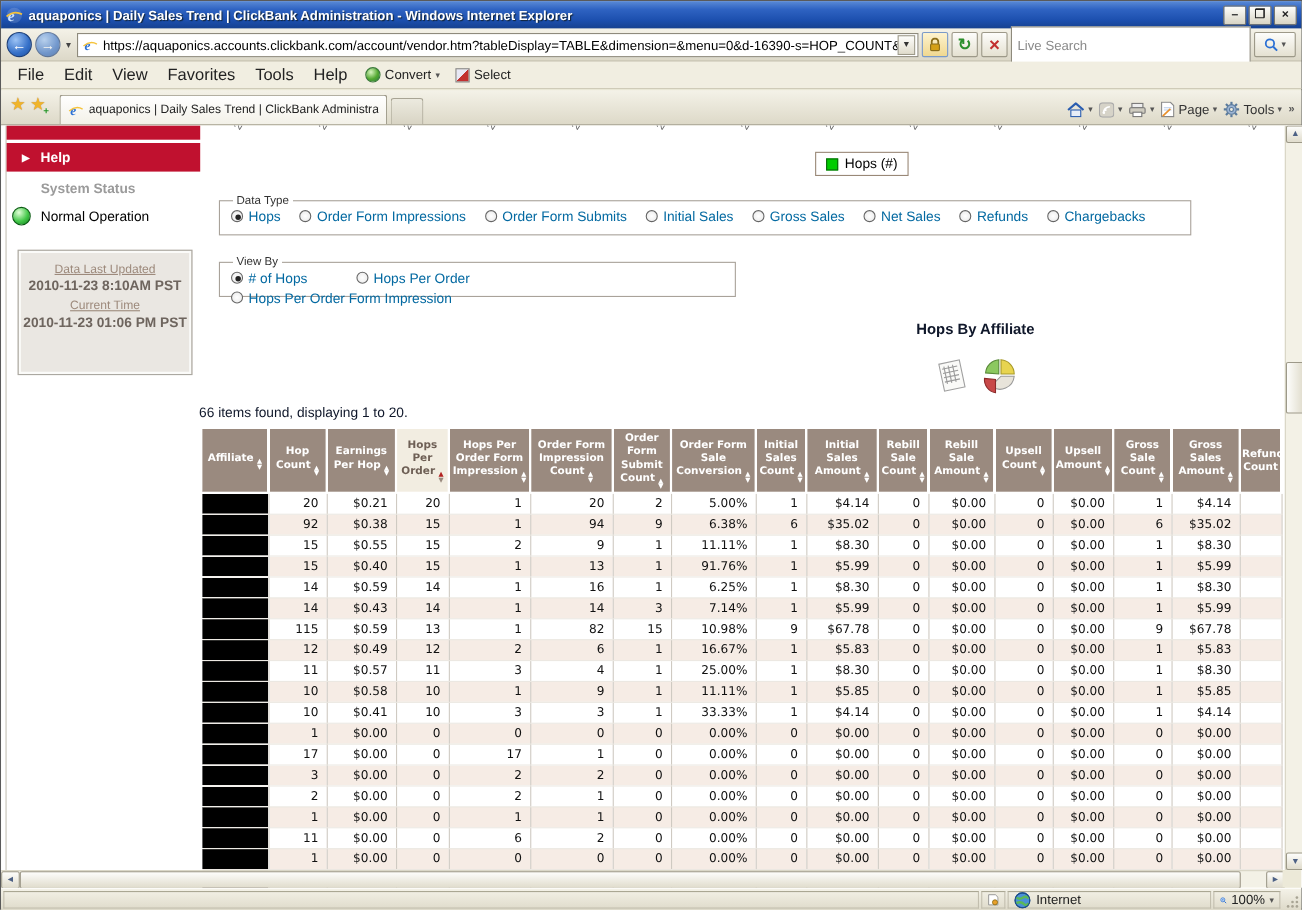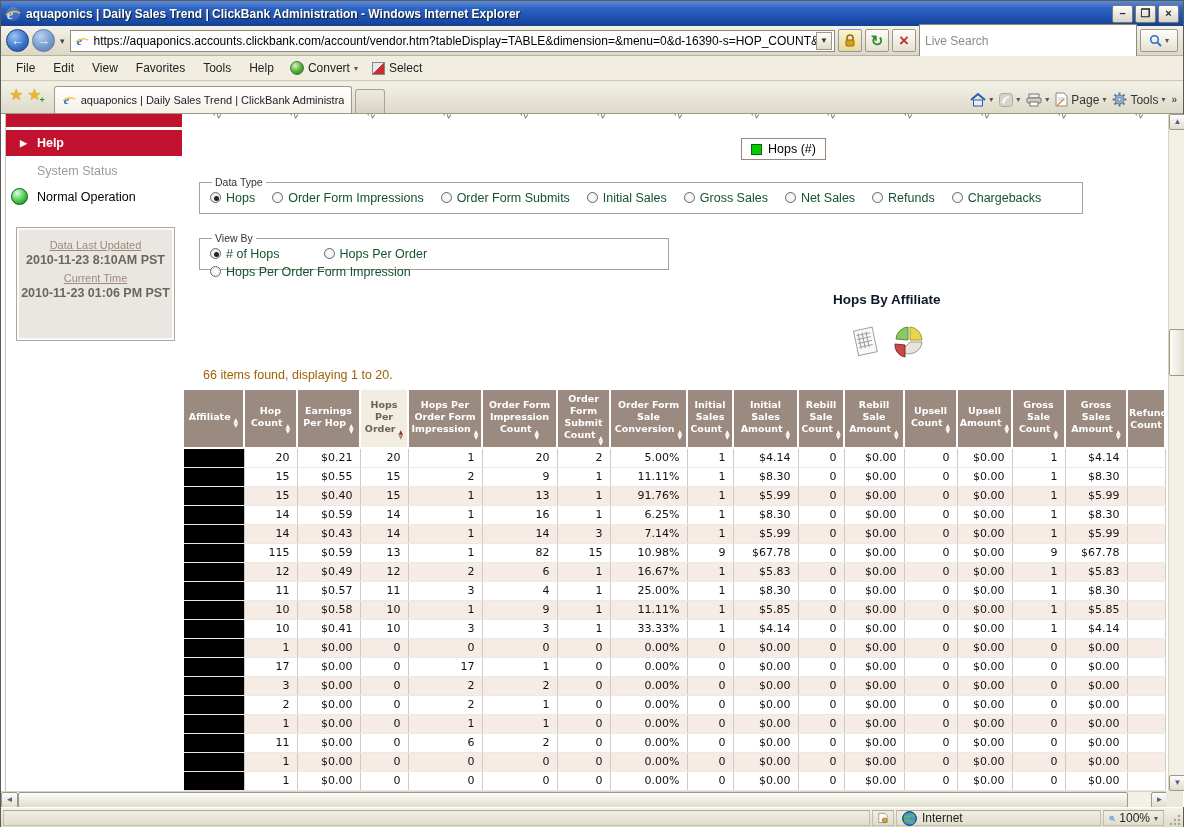--- a/index.html
+++ b/index.html
@@ -35,21 +35,21 @@
   .refreshglyph { color:#2c8f2c; font-size:15px; font-weight:bold; line-height:14px; }
   .stopglyph { color:#c23030; font-size:17px; font-weight:bold; line-height:14px; }
   .searchfield { width:218px; height:22px; background:#fff; border:1px solid #8e8a7c; display:flex; align-items:center; padding:16px 5px; flex:none; }
   .searchtext { font-size:12px; color:#8a8a8a; }
   .searchbtn { width:38px; height:23px; flex:none; border:1px solid #9d9989; border-radius:2px; background:linear-gradient(#fdfdfb,#e5e1d1);
     display:flex; align-items:center; justify-content:center; gap:3px; }
 
   
   .menubar { position:absolute; left:0; top:55px; right:0; height:25px; background:#f1eee1; border-bottom:1px solid #cfcbb8;
     display:flex; align-items:center; padding:0 6px; }
-  .menu-item { font-size:12px; color:#222; padding:3px 9px; }
+  .menu-item { font-size:15px; color:#222; padding:3px 9px; }
   .acro { display:flex; align-items:center; gap:4px; font-size:12px; color:#222; padding:2px 7px; }
   .acro:first-of-type { margin-left:104px; }
   .convicon { width:14px; height:14px; border-radius:50%; background:radial-gradient(circle at 35% 30%,#d8f5c0,#52a830 55%,#2a7a4a); border:1px solid #3a7a3a; }
   .selicon { width:13px; height:13px; background:linear-gradient(135deg,#e8e8f5 50%,#c23030 50%); border:1px solid #888; }
 
   
   .tabrow { position:absolute; left:0; top:81px; right:0; height:32px; background:linear-gradient(#f4f2e8,#ddd9c8);
     border-bottom:1px solid #9d9989; display:flex; align-items:flex-end; padding:0 6px; }
   .starbox { display:flex; gap:4px; align-items:center; height:100%; padding:0 4px 6px 2px; }
   .star { font-size:16px; color:#f0b429; text-shadow:0 0 1px #a87; position:relative; }
@@ -65,51 +65,51 @@
 
   
   .content { position:absolute; left:0; top:113px; width:1184px; height:693px; background:#fff; overflow:hidden; }
   .leftline { position:absolute; left:4px; top:0; bottom:0; width:1px; background:#c6c2b6; }
 
   
   .sb-strip { position:absolute; left:5px; top:0; width:176px; height:13px; background:#c0112f; }
   .sb-help { position:absolute; left:5px; top:16px; width:176px; height:26px; background:#c0112f; color:#fff;
     display:flex; align-items:center; font-size:12.5px; font-weight:bold; }
   .sb-help .arr { font-size:9px; margin:0 10px 0 14px; }
-  .sb-status-label { position:absolute; left:36px; top:50px; font-size:12.5px; font-weight:normal; color:#9b9b9b; }
+  .sb-status-label { position:absolute; left:36px; top:50px; font-size:12.5px; font-weight:bold; color:#9b9b9b; }
   .sb-orb { position:absolute; left:10px; top:74px; width:17px; height:17px; border-radius:50%;
     background:radial-gradient(circle at 35% 28%,#e2ffd8,#44c84a 55%,#0f7a1a); border:1px solid #0c5c14; }
   .sb-status-value { position:absolute; left:36px; top:76px; font-size:12.5px; color:#000; }
   .sb-box { position:absolute; left:15px; top:113px; width:159px; height:114px; background:#eae7e2;
     border:1px solid #aba8a1; box-shadow:inset 0 0 0 2px #fbfbf9; text-align:center; padding-top:11px; }
   .sb-link { font-size:11px; color:#9d8a7c; text-decoration:underline; display:block; }
   .sb-date { font-size:12.5px; font-weight:bold; color:#6e655e; display:block; margin:2px 0 4px; line-height:15px; }
 
   
   .tick { position:absolute; top:-7px; font-size:10px; color:#666; transform:rotate(-58deg); }
   .legendbox { position:absolute; left:740px; top:24px; border:1px solid #998877; background:#fff;
     display:flex; align-items:center; gap:6px; padding:3px 9px; }
   .legendsq { width:11px; height:11px; border:1px solid #0a660a; }
   .legendtext { font-size:12.5px; color:#000; }
 
   
   fieldset { position:absolute; border:1px solid #a9a29a; padding:0 0 7px 10px; }
   fieldset legend { font-size:10.5px; color:#333; padding:0 3px; margin-left:2px; }
   .fs-datatype { left:198px; top:62px; width:884px; height:38px; }
   .fs-viewby { left:198px; top:118px; width:470px; height:38px; }
-  .radio-opt { display:inline-flex; align-items:center; gap:5px; font-size:12.5px; color:#14532d; margin-right:17px; vertical-align:middle; }
+  .radio-opt { display:inline-flex; align-items:center; gap:5px; font-size:12.5px; color:#0369a1; margin-right:17px; vertical-align:middle; }
   .fs-viewby .radio-opt { margin-right:26px; }
   .fs-viewby .radio-opt:first-child { margin-right:44px; }
   .rb { width:11px; height:11px; border-radius:50%; border:1px solid #666; background:radial-gradient(#fff,#e8e8e8); position:relative; flex:none; }
   .rb.sel::after { content:""; position:absolute; left:3px; top:3px; width:5px; height:5px; border-radius:50%; background:#222; }
 
   .section-title { position:absolute; left:832px; top:178px; font-size:13.5px; font-weight:bold; color:#0f172a; }
   .icon-table { position:absolute; left:846px; top:210px; }
   .icon-pie { position:absolute; left:890px; top:210px; }
-  .items-summary { position:absolute; left:202px; top:254px; font-size:12.5px; color:#a16207; }
+  .items-summary { position:absolute; left:180px; top:254px; font-size:12.5px; color:#0f172a; }
 
   
   .tablewrap { position:absolute; left:183px; top:276px; width:981px; }
   table { border-collapse:collapse; table-layout:fixed; width:981px; font-family:"DejaVu Sans","Liberation Sans",sans-serif; }
   th { background:#9a8a7f; color:#fff; font-size:9.5px; font-weight:bold; line-height:12px; height:58px;
     text-align:center; vertical-align:middle; border-right:2px solid #fff; border-bottom:2px solid #fff; padding:2px 1px; overflow:hidden; }
   th.sorted { background:#f2ede1; color:#6e5f55; }
   .sortpair { display:inline-flex; flex-direction:column; font-size:6px; line-height:5px; margin-left:3px; vertical-align:-2px; color:#fff; }
   th.sorted .sortpair .up { color:#b22222; }
   th.sorted .sortpair .dn { color:#9a8a7f; }
@@ -497,20 +497,39 @@
               <td>1</td>
               <td>$4.14</td>
               <td>0</td>
               <td>$0.00</td>
               <td>0</td>
               <td>$0.00</td>
               <td>1</td>
               <td>$4.14</td>
               <td></td>
             </tr>
+            <tr class="alt">
+              <td class="aff"></td>
+              <td>92</td>
+              <td>$0.38</td>
+              <td>15</td>
+              <td>1</td>
+              <td>94</td>
+              <td>9</td>
+              <td>6.38%</td>
+              <td>6</td>
+              <td>$35.02</td>
+              <td>0</td>
+              <td>$0.00</td>
+              <td>0</td>
+              <td>$0.00</td>
+              <td>6</td>
+              <td>$35.02</td>
+              <td></td>
+            </tr>
             <tr>
               <td class="aff"></td>
               <td>15</td>
               <td>$0.55</td>
               <td>15</td>
               <td>2</td>
               <td>9</td>
               <td>1</td>
               <td>11.11%</td>
               <td>1</td>
@@ -845,21 +864,21 @@
   <div class="scrcorner" style="top:790px"></div>
 
   <div class="statusbar">
     <div class="panel grow"></div>
     <div class="panel statusicon">
       <svg width="13" height="14" viewBox="0 0 13 14">
         <path d="M1 1 h8 l3 3 v9 h-11 z" fill="#fff" stroke="#888"></path>
         <circle cx="8.5" cy="10" r="3" fill="#e8a02a" stroke="#8a6d1a"></circle>
       </svg>
     </div>
-    <div class="panel" style="width:205px">
+    <div class="panel" style="width:185px">
       <svg width="15" height="15" viewBox="0 0 15 15">
         <circle cx="7.5" cy="7.5" r="6.8" fill="#4a90d9" stroke="#1c4f8a"></circle>
         <path d="M2 5 q3 2 6 0 q3 -2 5 1 M2 10 q4 -2 7 1 q2 2 4 -1" fill="none" stroke="#5ab85a" stroke-width="2.2"></path>
         <ellipse cx="7.5" cy="7.5" rx="6.8" ry="6.8" fill="none" stroke="#1c4f8a"></ellipse>
       </svg>
       <span class="internettext">Internet</span>
     </div>
     <div class="panel" style="width:61px">
       <svg width="13" height="13" viewBox="0 0 13 13">
         <circle cx="5.5" cy="5.5" r="3.8" fill="#d8e8fa" stroke="#2a6fd4" stroke-width="1.4"></circle>

